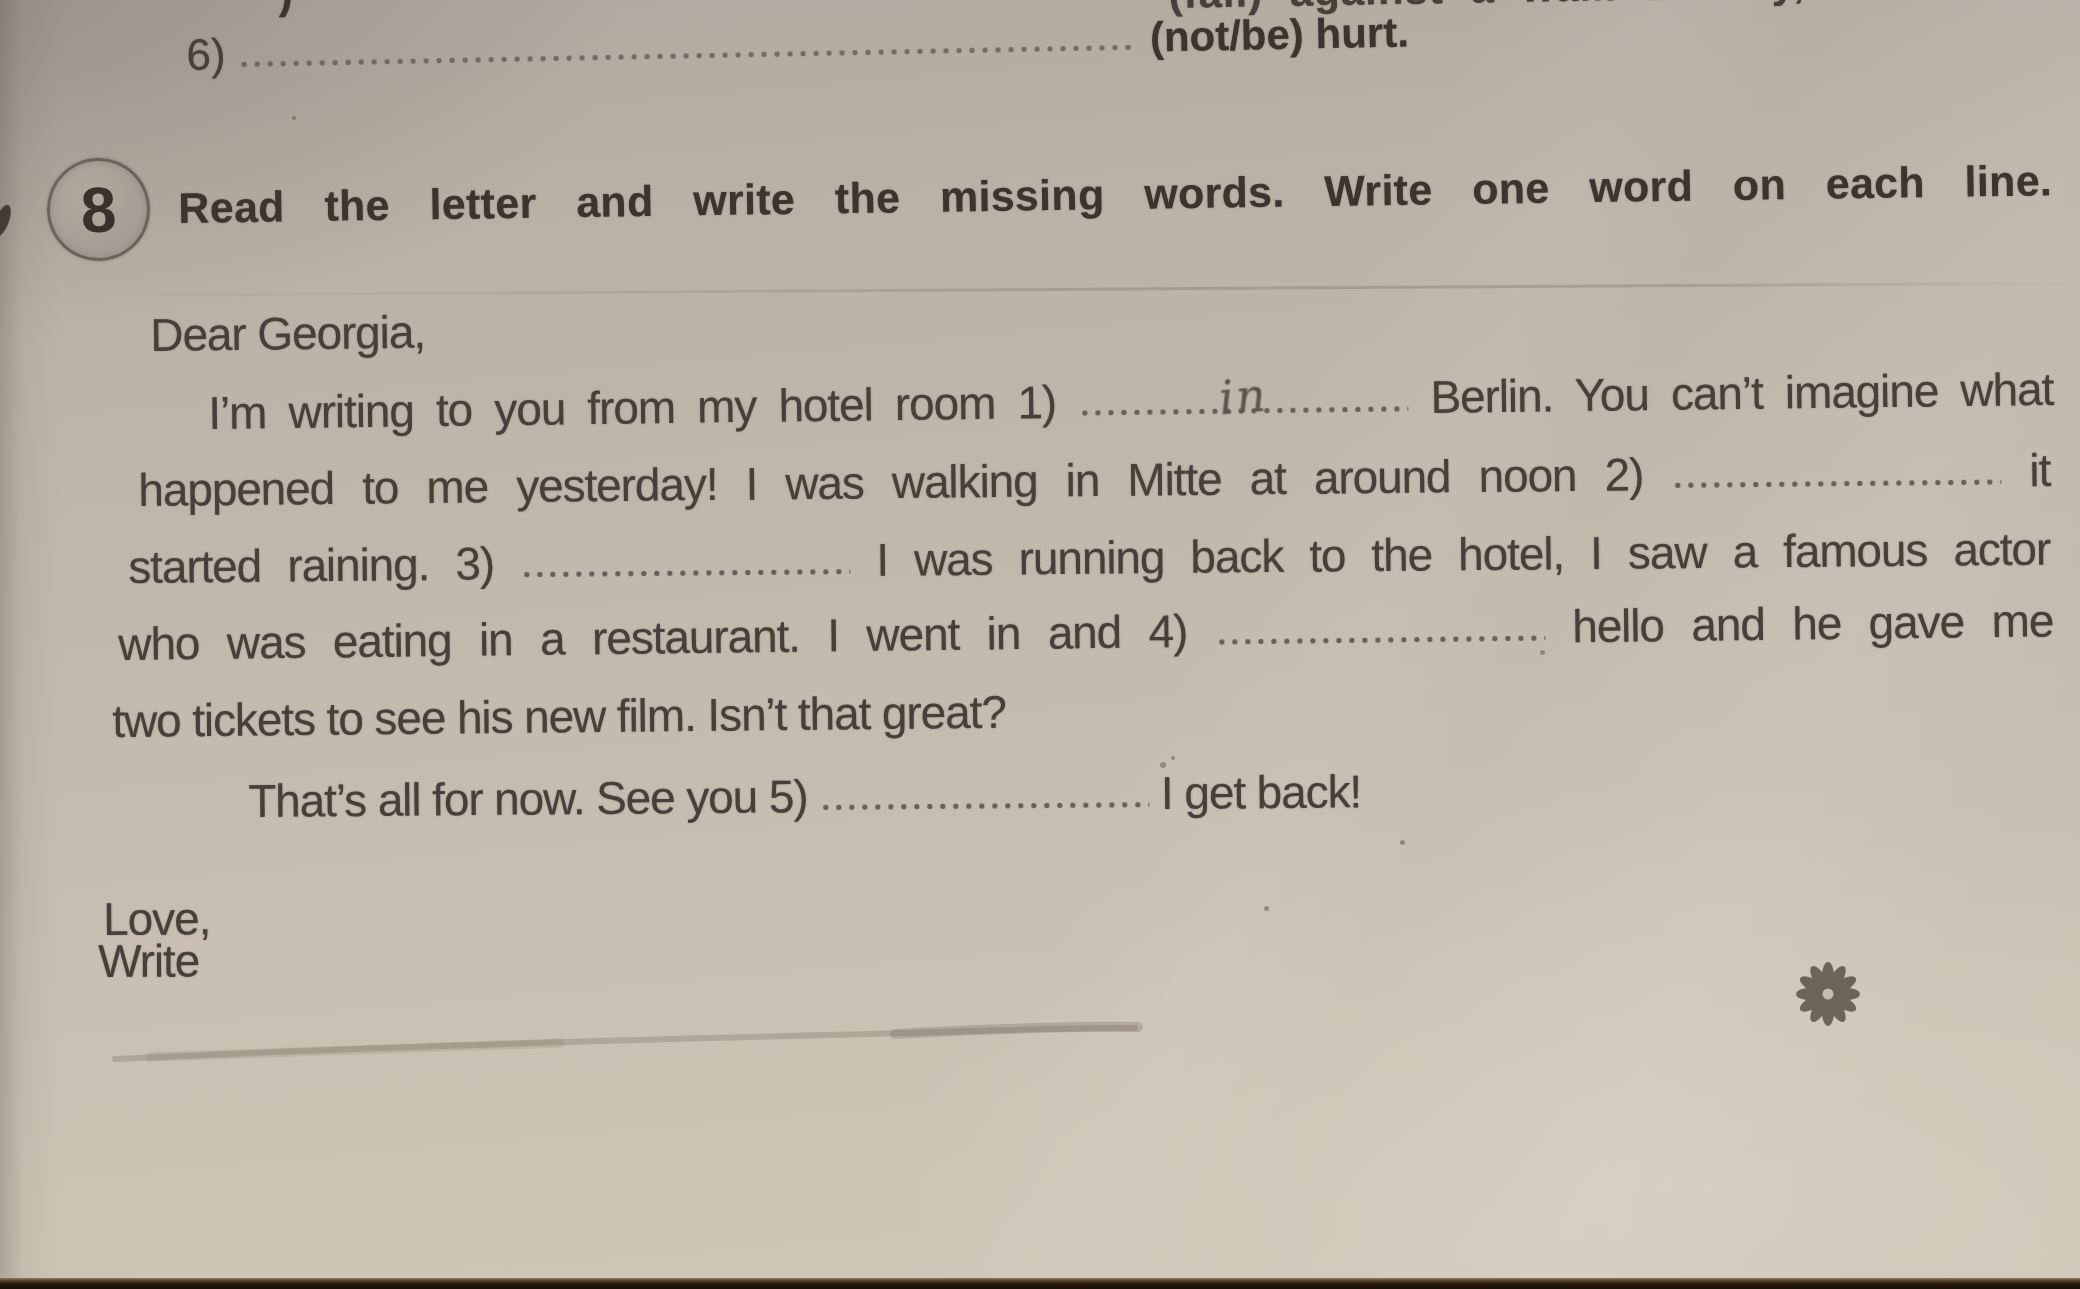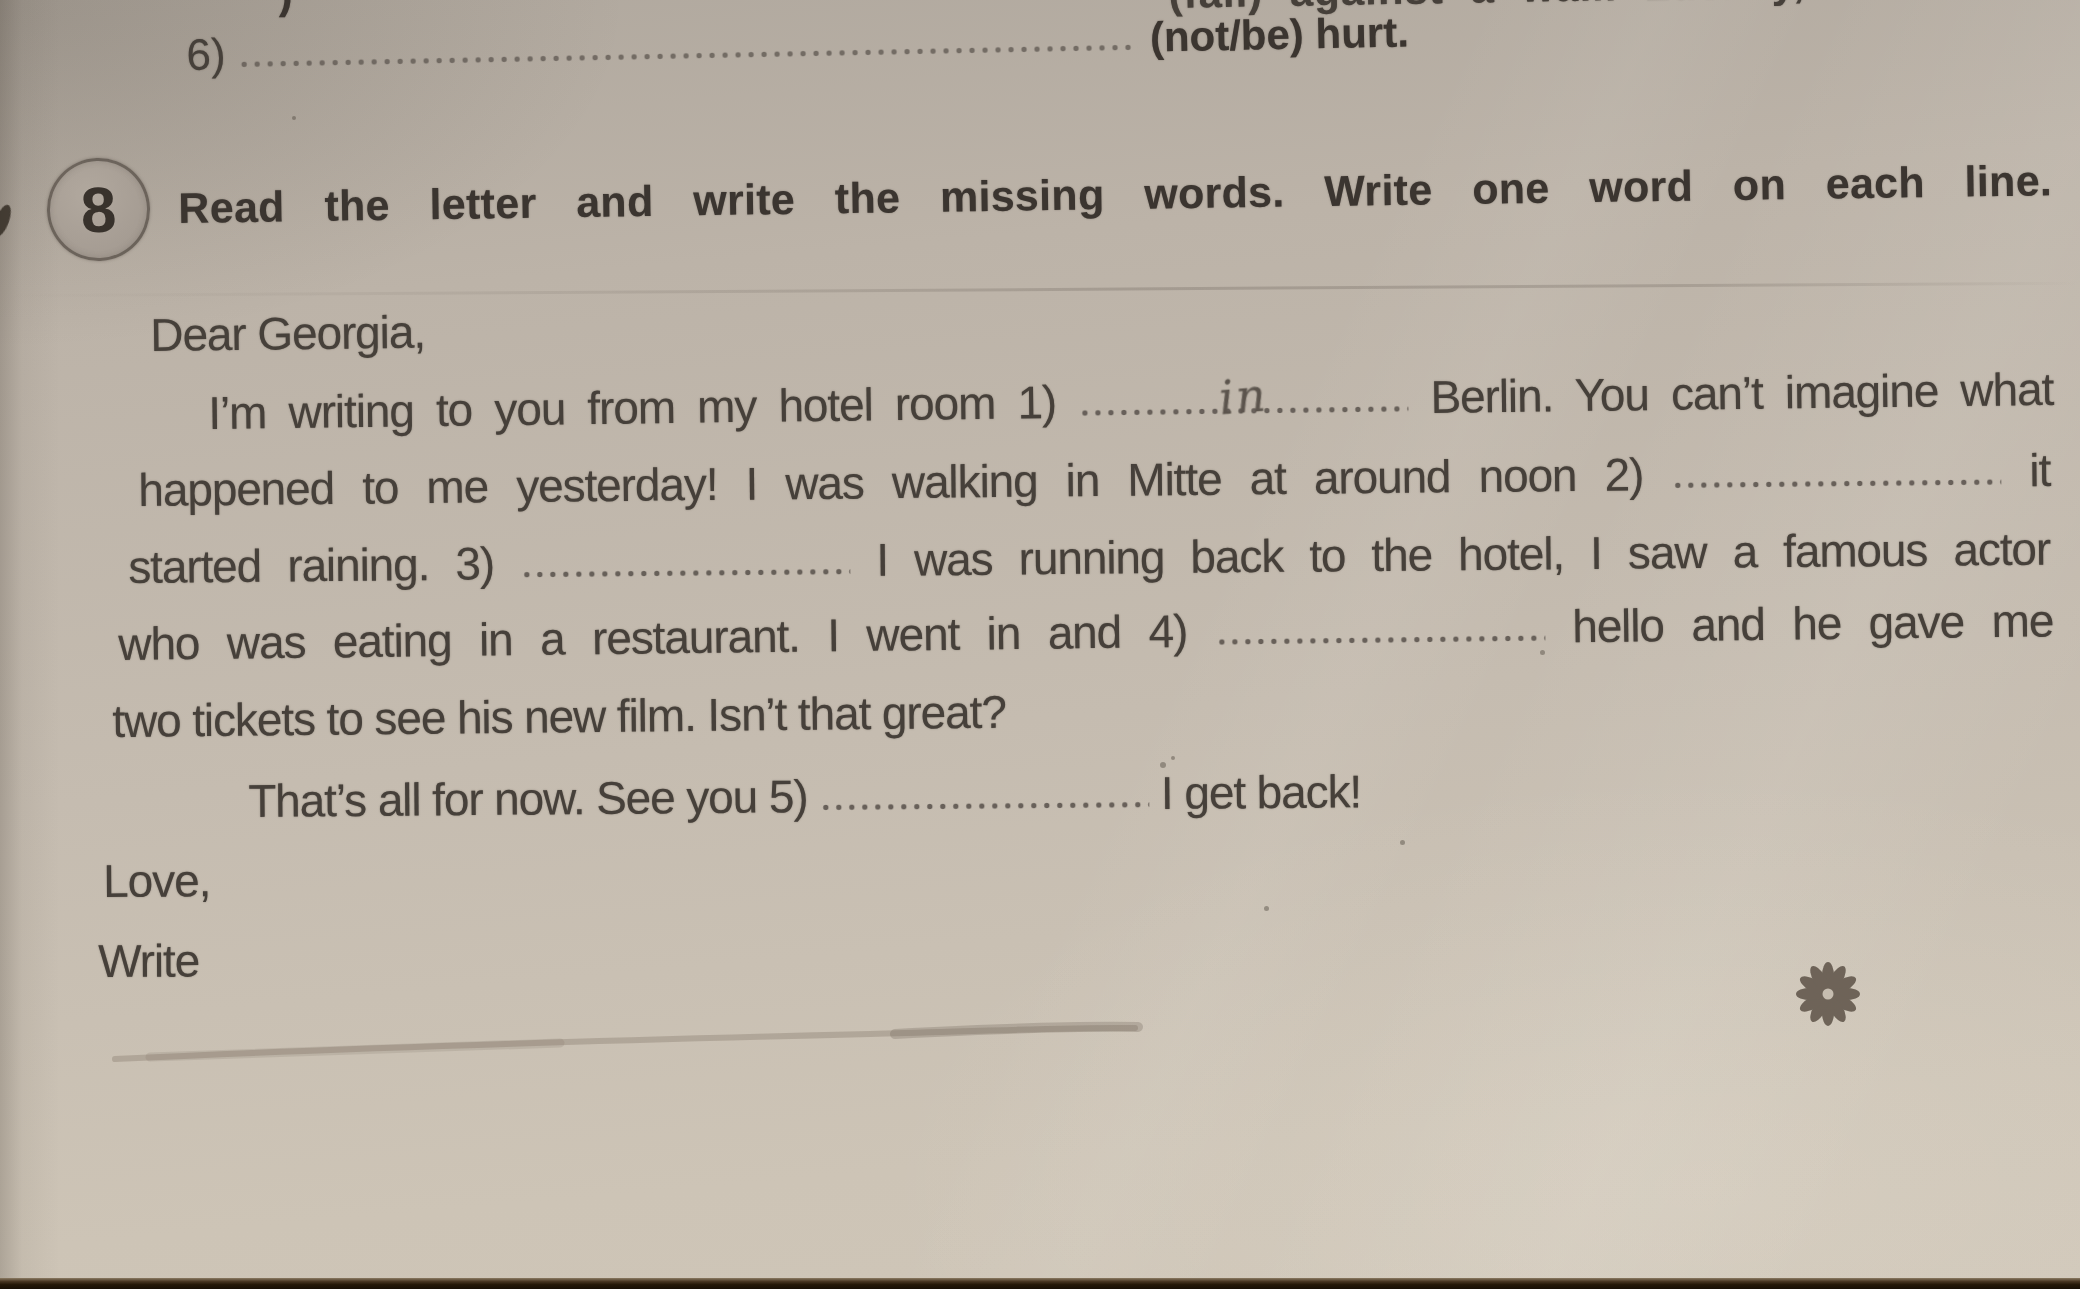--- a/index.html
+++ b/index.html
@@ -55,21 +55,21 @@
     left:178px;top:184px;width:1874px;font-size:43px;font-weight:700;color:var(--ink-bold,#3b3530);
     transform:rotate(-.85deg);transform-origin:left top;white-space:nowrap;
     text-align:justify;text-align-last:justify;letter-spacing:.3px;
   }
 
   
   .lline{position:absolute;font-size:46px;letter-spacing:-1.1px;transform-origin:left top;white-space:nowrap;}
   .bline{position:absolute;font-size:46px;letter-spacing:-1.1px;transform-origin:left top;white-space:nowrap;text-shadow:0 0 1.6px rgba(70,62,54,.55);}
   .bline.just{text-align:justify;text-align-last:justify;white-space:normal;height:60px;overflow:visible;}
   .salutation{left:150px;top:308px;transform:rotate(-.7deg);}
-  .closing{left:103px;top:854px;transform:rotate(-.4deg);}
+  .closing{left:103px;top:892px;transform:rotate(-.4deg);}
   .signature{left:98px;top:934px;transform:rotate(-.3deg);}
 
   
   .scribble{left:0;top:0;pointer-events:none;filter:blur(.7px);}
   .flower{left:1795px;top:961px;filter:blur(.5px);}
   .edge-mark{left:-4px;top:204px;width:13px;height:33px;border-radius:50%;
     background:rgba(48,40,32,.82);transform:rotate(20deg);filter:blur(.6px);}
   .speck{position:absolute;border-radius:50%;background:rgba(72,64,55,.42);}
   .bottom-bar{left:0;bottom:0;width:2080px;height:11px;
     background:linear-gradient(#8a7a62 0%, #4a3824 30%, #241808 60%, #170f05 100%);}

